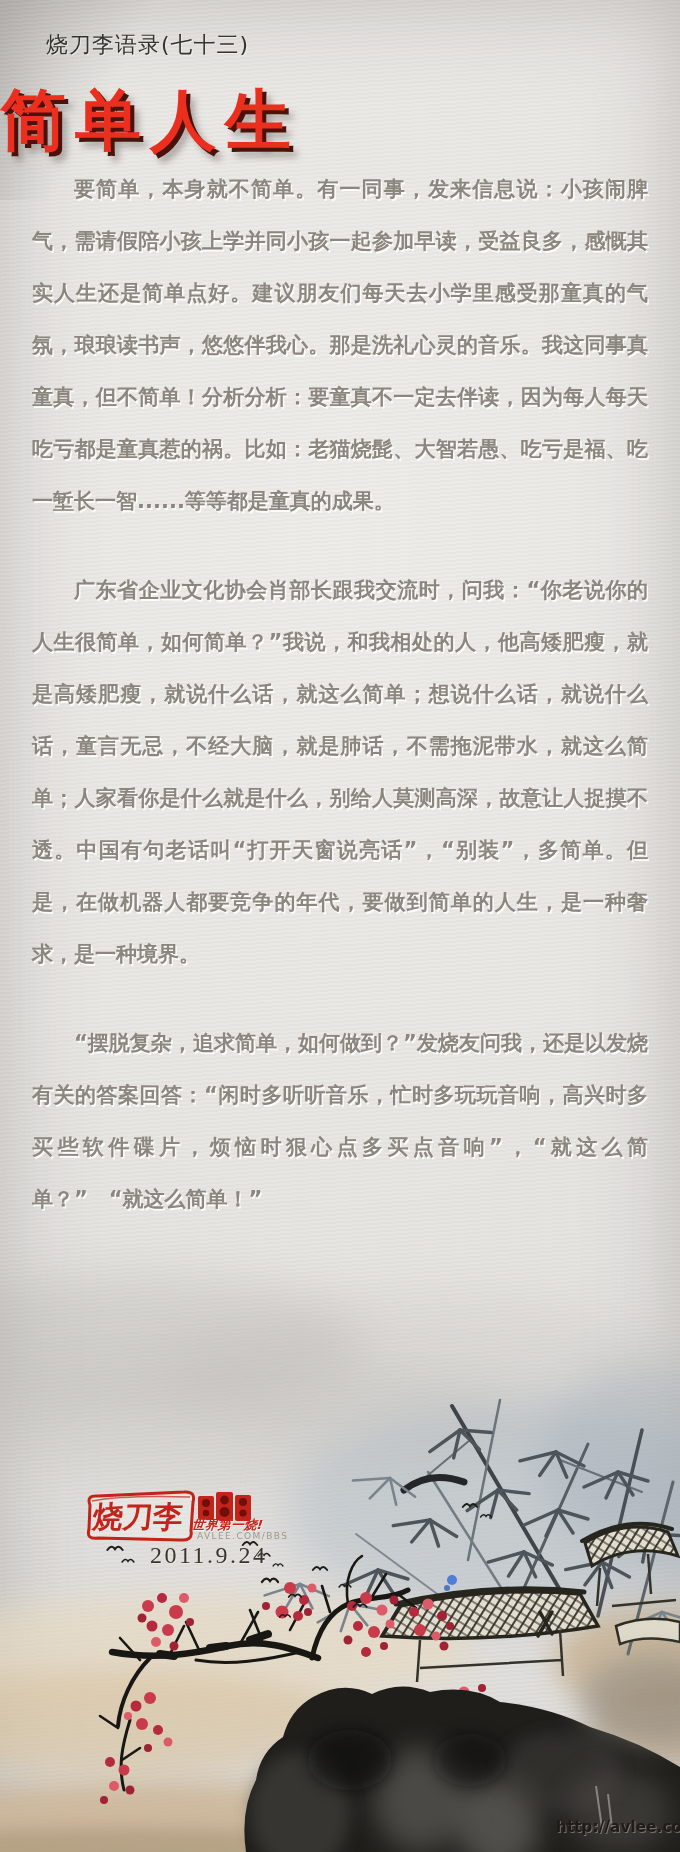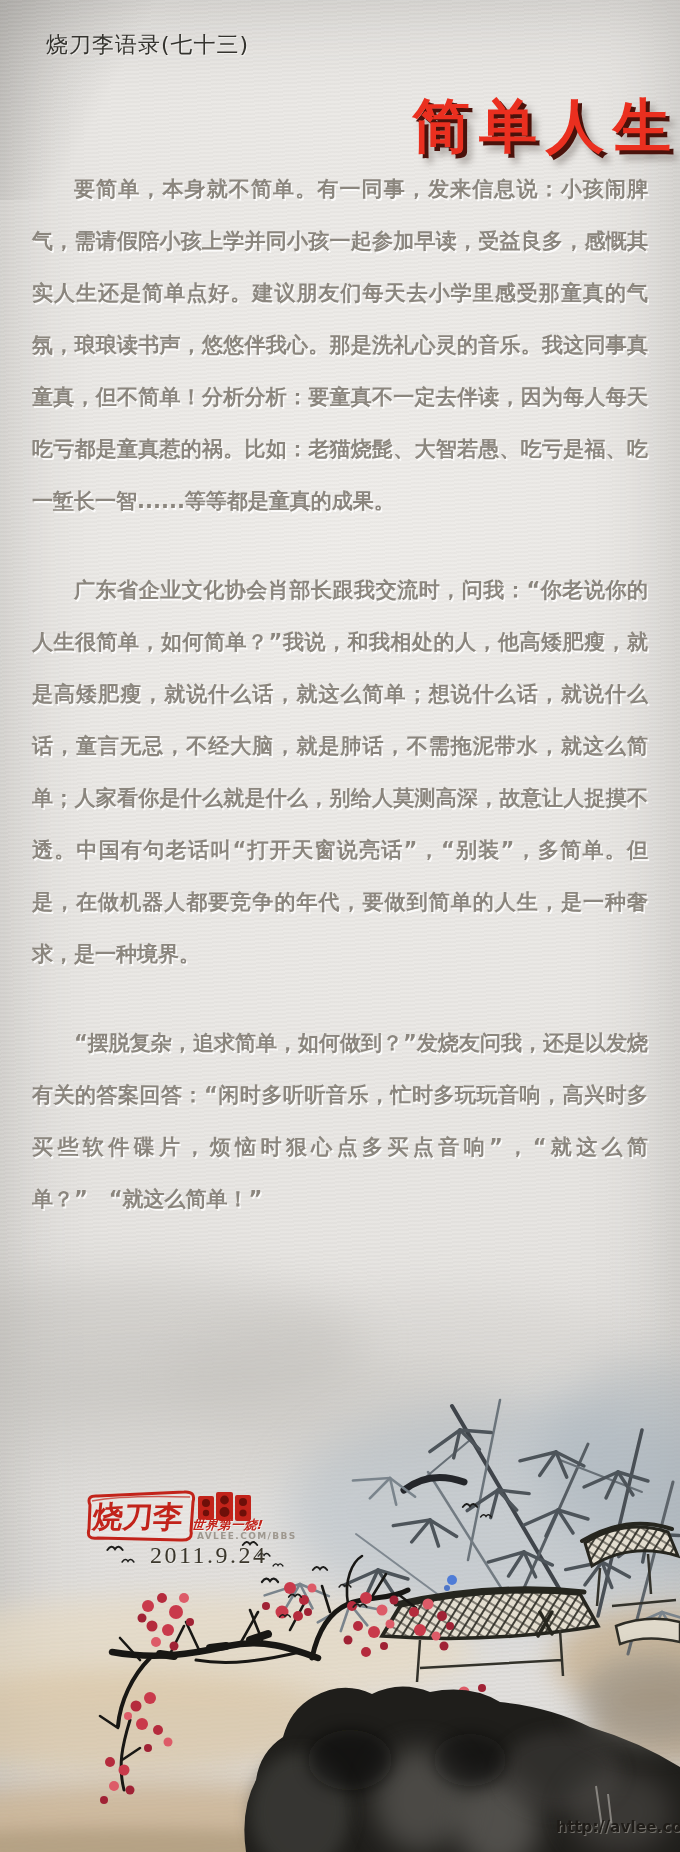--- a/index.html
+++ b/index.html
@@ -19,45 +19,44 @@
     content:"";position:absolute;inset:0;pointer-events:none;
     background:repeating-linear-gradient(176deg, rgba(255,255,255,.045) 0 2px, rgba(60,58,54,.025) 2px 4px);
   }
   .hdr{
     position:absolute;left:19px;top:30px;z-index:4;
     font-size:22px;color:#34332e;letter-spacing:1px;
     text-shadow:1px 1px 0 rgba(255,255,255,.5);
     margin-left:27px;
   }
   .ttl{
-    position:absolute;left:0;right:0;top:76px;z-index:4;text-align:right;
-    font-size:58px;font-weight:800;letter-spacing:9px;color:#ea2f1f;
+    position:absolute;left:0;right:0;top:76px;z-index:4;text-align:left;
+    font-size:66px;font-weight:800;letter-spacing:9px;color:#ea2f1f;
     text-shadow:4px 4px 0 #4a120b, 8px 9px 7px rgba(110,100,95,.55);
-    margin-top:12px;
   }
   .art{
     position:absolute;left:32px;right:32px;top:163px;z-index:3;
     font-size:21px;font-weight:bold;line-height:52px;color:#8b867e;
     text-align:justify;text-justify:inter-ideograph;
     text-shadow:1.5px 1.5px 0 rgba(255,255,255,.85);
   }
   .art p{margin:0;text-indent:2em;}
   .art p.gap{margin-top:37px;}
   .ink{position:absolute;left:0;top:1160px;z-index:1;}
   .logo-banner{position:absolute;left:82px;top:1489px;z-index:5;}
   .logo-speakers{position:absolute;left:196px;top:1491px;z-index:5;}
   .logo-slogan{
     position:absolute;left:192px;top:1517px;z-index:5;
     font-size:12.5px;font-weight:bold;font-style:italic;color:#c2231a;
     letter-spacing:.5px;transform:skewX(-6deg);
     text-shadow:1px 1px 0 rgba(255,255,255,.6);
   }
   .logo-site{
     position:absolute;left:197px;top:1531px;z-index:5;
-    font-size:9px;font-weight:bold;color:#9e988f;letter-spacing:1.4px;
+    font-size:9px;font-weight:normal;color:#9e988f;letter-spacing:1.4px;
   }
   .date{
     position:absolute;left:150px;top:1542px;z-index:5;
     font-family:"Liberation Serif","DejaVu Serif",serif;
     font-size:24px;font-weight:normal;color:#3a362b;letter-spacing:2.5px;
     text-shadow:1px 1px 0 rgba(255,255,255,.35);
   }
   .url{
     position:absolute;left:556px;top:1818px;z-index:5;
     font-size:15px;font-weight:bold;color:#1f1c18;letter-spacing:.2px;

